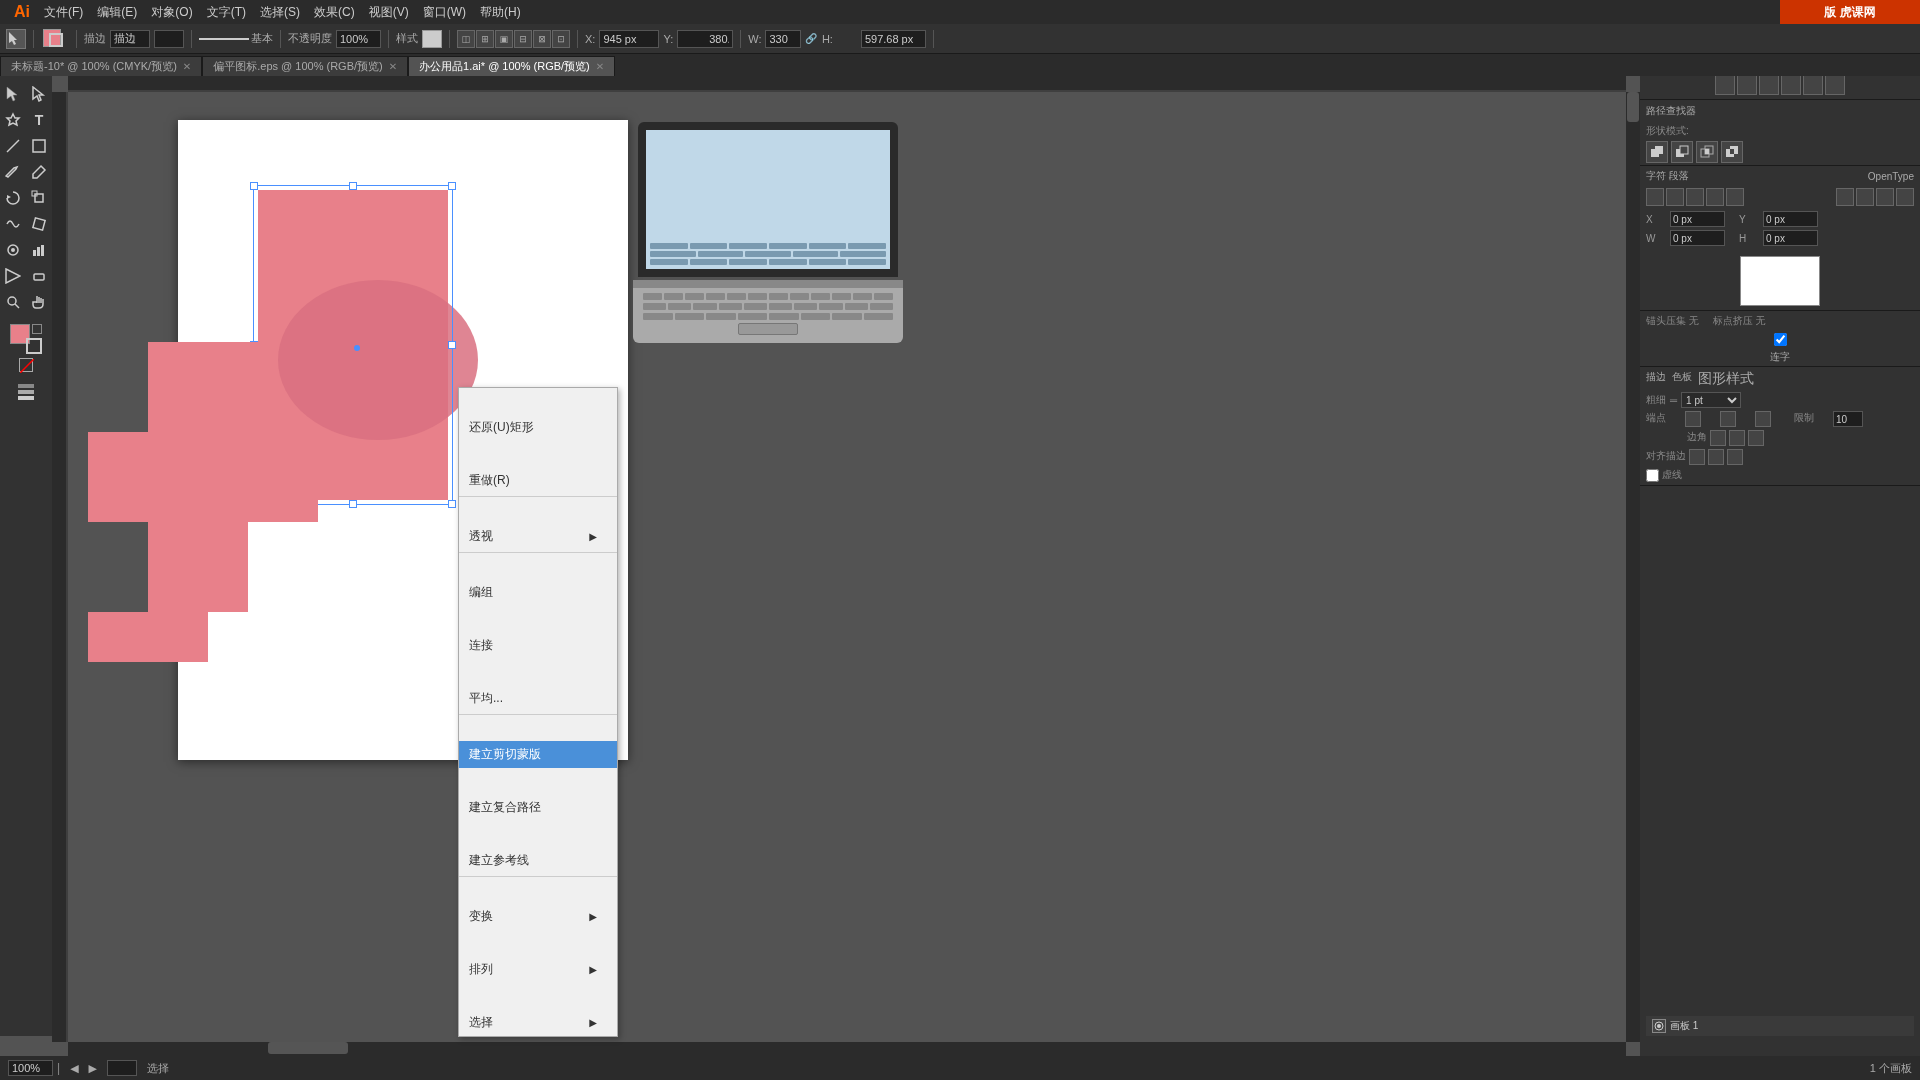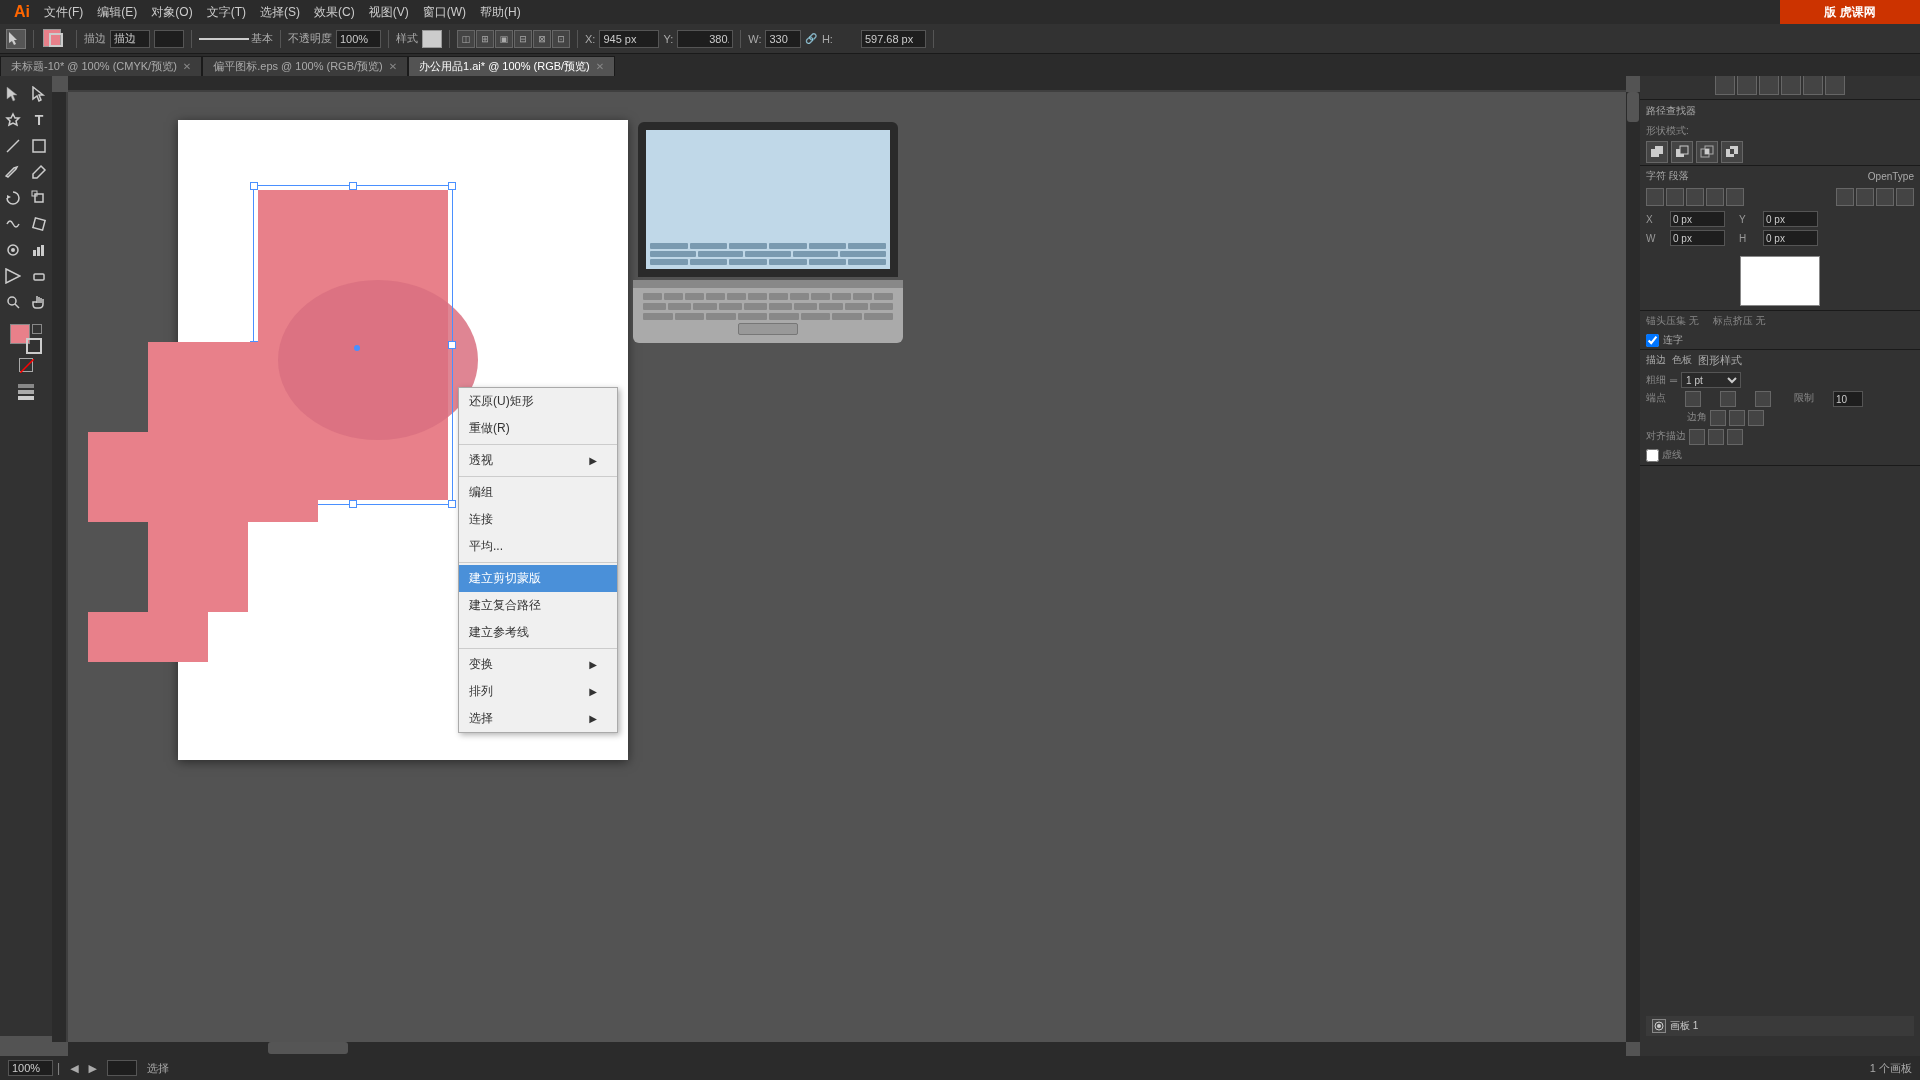--- a/index.html
+++ b/index.html
@@ -175,20 +175,21 @@
     }
     .ctx-item {
       padding: 5px 20px 5px 10px;
       color: #333;
       font-size: 12px;
       cursor: pointer;
       display: flex;
       justify-content: space-between;
       align-items: center;
       white-space: nowrap;
+      margin-top: 26px;
     }
     .ctx-item.highlighted { background: #4a90d9; color: white; }
     .ctx-sep {
       height: 1px;
       background: #ccc;
       margin: 2px 0;
     }
     .ctx-arrow { font-size: 10px; }
 
     
@@ -901,32 +902,32 @@
     <div style="width:80px;height:50px;background:white;border:1px solid #888;"></div>
   </div>
 
   <div style="height:1px;background:#1a1a1a;"></div>
 
   <div style="padding:3px 6px;display:flex;gap:4px;align-items:center;">
     <span style="color:#888;font-size:10px;">锚头压集 无</span>
     <span style="color:#888;font-size:10px;margin-left:10px;">标点挤压 无</span>
   </div>
 
-  <div style="padding:2px 6px;display:flex;align-items:center;gap:4px;">
+  <div style="padding:2px 6px;display:flex;align-items:center;gap:4px;flex-direction:column;">
     <input type="checkbox" checked="" style="cursor: pointer;">
     <span style="color:#aaa;font-size:10px;">连字</span>
   </div>
 
   <div style="height:1px;background:#1a1a1a;"></div>
 
   <div style="padding:3px 6px;">
     <div style="display:flex;gap:6px;margin-bottom:4px;">
       <span style="color:#aaa;font-size:10px;cursor:pointer;">描边</span>
       <span style="color:#aaa;font-size:10px;cursor:pointer;">色板</span>
-      <span style="color:#aaa;font-size:11px;cursor:pointer;">图形样式</span>
+      <span style="color:#aaa;font-size:14px;cursor:pointer;">图形样式</span>
     </div>
 
     <div style="display:flex;align-items:center;gap:4px;">
       <span style="color:#888;font-size:10px;">粗细</span>
       <span style="color:#888;font-size:10px;">═</span>
       <select style="background:#2a2a2a;border:1px solid #555;color:#ccc;font-size:10px;height:16px;width:60px;">
         <option>1 pt</option>
       </select>
     </div>
     <div style="display:flex;gap:19px;margin-top:3px;">

